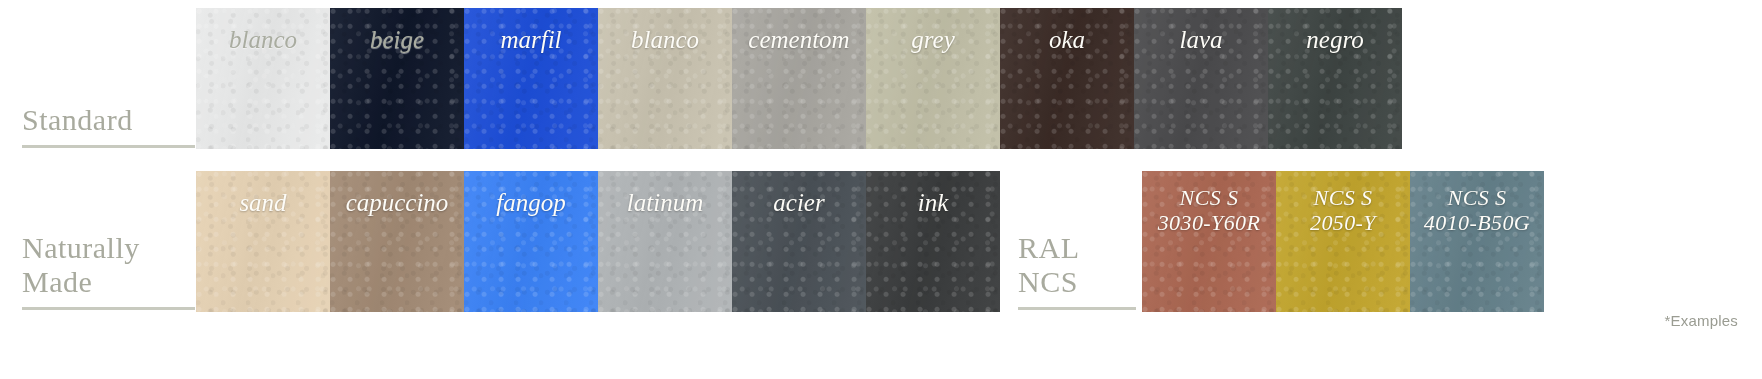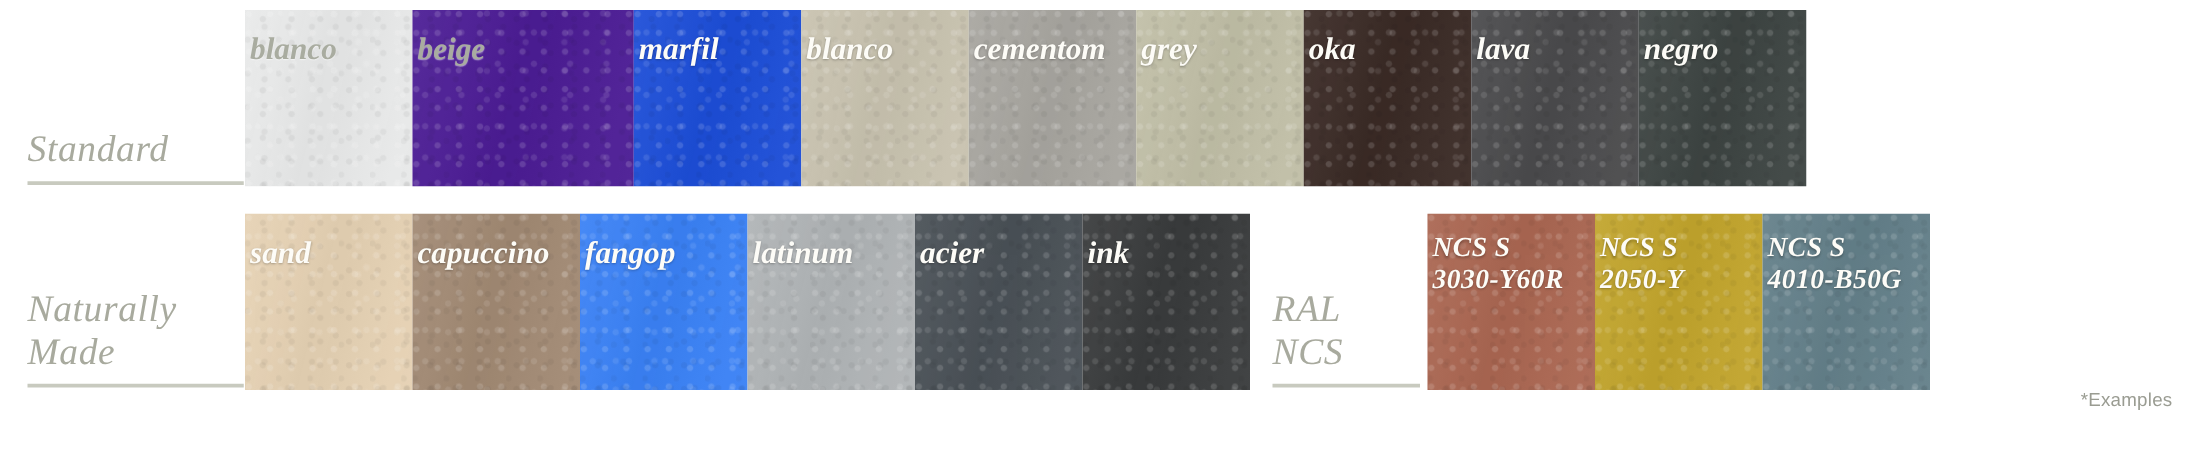--- a/index.html
+++ b/index.html
@@ -23,21 +23,20 @@
 
   
   .group-label {
     position: absolute;
     left: 22px;
     width: 175px;
     color: #a5a89b;
     font-family: "Liberation Serif", "DejaVu Serif", serif;
     font-weight: 400;
     letter-spacing: 0.5px;
-    font-style: italic;
   }
   .group-label .label-text {
     display: block;
     font-size: 30px;
     line-height: 34px;
     color: #a8aa9e;
     white-space: pre-line;
   }
   .group-label .label-rule {
     display: block;
@@ -85,23 +84,23 @@
       linear-gradient(104deg, rgba(255,255,255,0.07) 0%, rgba(0,0,0,0.035) 48%, rgba(255,255,255,0.05) 100%);
     background-size: 17px 15px, 23px 19px, 29px 25px, 19px 21px, 25px 27px, 31px 23px, 100% 100%;
     opacity: 0.9;
   }
   .swatch-name {
     position: absolute;
     top: 18px;
     left: 0;
     right: 0;
     z-index: 2;
-    text-align: left;
+    text-align: center;
     font-style: italic;
-    font-weight: 700;
+    font-weight: 400;
     font-size: 25px;
     line-height: 28px;
     white-space: nowrap;
     padding: 0 4px;
   }
   .swatch.light .swatch-name { color: #a9aca0; text-shadow: 0 1px 1px rgba(255,255,255,0.55); }
   .swatch.dark  .swatch-name { color: #fdfcf7; text-shadow: 0 1px 2px rgba(0,0,0,0.28); }
 
   .swatch.ncs .swatch-name {
     top: 14px;
@@ -142,21 +141,21 @@
   <div class="group-label" id="label-ralncs">
     <span class="label-text">RAL
 NCS</span>
     <span class="label-rule"></span>
   </div>
 
   <div class="swatch-row" id="row-standard">
       <div class="swatch light" style="background: rgb(233, 234, 234);">
         <span class="swatch-name">blanco</span>
       </div>
-      <div class="swatch light" style="background: #4c1d95; padding-left: 43px;">
+      <div class="swatch light" style="background: #0f172a;">
         <span class="swatch-name">beige</span>
       </div>
       <div class="swatch dark" style="background: #1d4ed8;">
         <span class="swatch-name">marfil</span>
       </div>
       <div class="swatch dark" style="background: rgb(201, 195, 176);">
         <span class="swatch-name">blanco</span>
       </div>
       <div class="swatch dark" style="background: rgb(168, 166, 160);">
         <span class="swatch-name">cementom</span>

